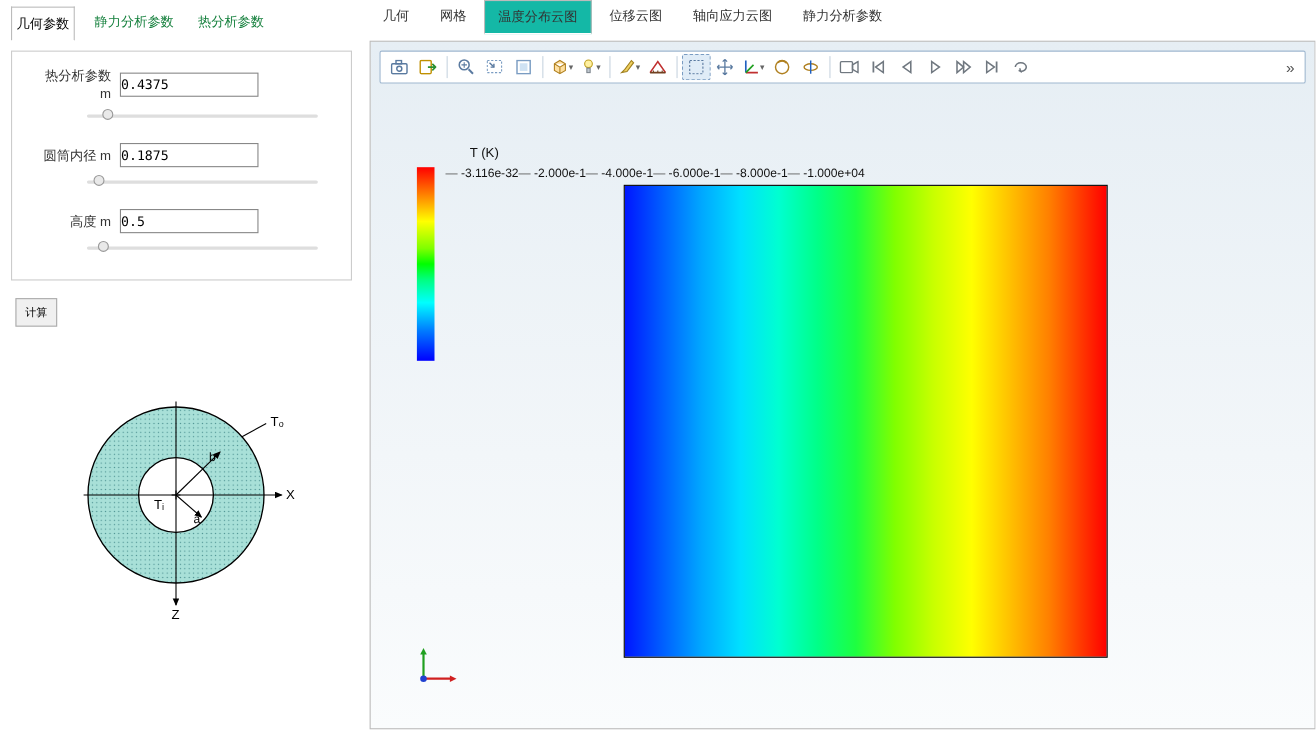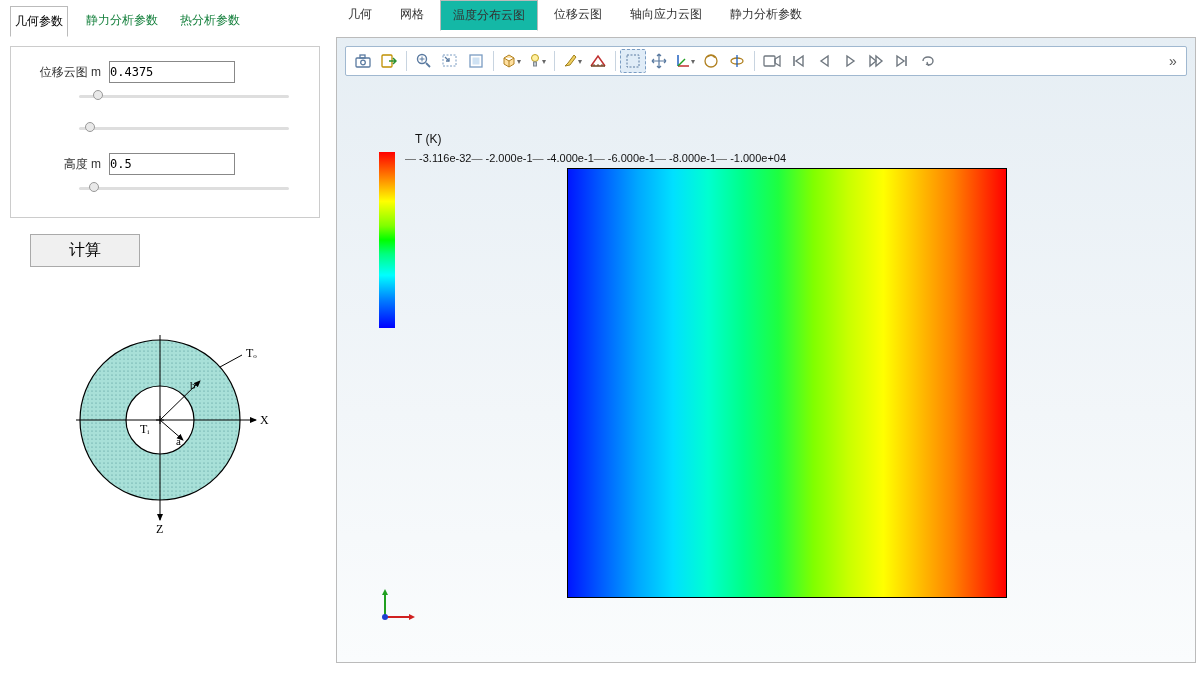--- a/index.html
+++ b/index.html
@@ -88,32 +88,31 @@
     position: absolute;
     top: 1px;
     width: 10px;
     height: 10px;
     background: #e9e9e9;
     border: 1px solid #999;
     border-radius: 50%;
     left: 12px;
   }
   .calc-btn {
-    padding: 5px 38px;
+    padding: 5px 8px;
     border: 1px solid #aaa;
     background: #f0f0f0;
-    font-size: 16px;
+    font-size: 10px;
     cursor: pointer;
-    margin-left: 20px;
+    margin-left: 4px;
   }
   .diagram-wrap {
     margin-top: 58px;
     width: 200px;
     margin-left: 60px;
-    font-family: Liberation Serif, serif;
   }
   
   .right {
     flex: 1;
     padding: 0 0 10px 6px;
     display: flex;
     flex-direction: column;
   }
   .rtabs {
     display: flex;
@@ -180,21 +179,21 @@
   
   .legend {
     position: absolute;
     top: 94px;
     left: 42px;
   }
   .legend-title {
     font-size: 12px;
     color: #111;
     margin-bottom: 6px;
-    margin-left: 36px;
+    margin-left: 48px;
   }
   .cbar-wrap { display: flex; }
   .cbar {
     width: 16px;
     height: 176px;
     background: linear-gradient(to bottom,
       #ff0000 0%, #ff7f00 14%, #ffff00 28%, #7fff00 42%,
       #00ff00 50%, #00ff7f 58%, #00ffff 70%, #007fff 84%, #0000ff 100%);
   }
   .cbar-labels {
@@ -233,30 +232,34 @@
 <div class="app">
   <div class="left">
     <div class="ltabs">
       <div class="ltab active"><span>几何参数</span></div>
       <div class="ltab"><span>静力分析参数</span></div>
       <div class="ltab"><span>热分析参数</span></div>
     </div>
 
     <div class="parambox">
       <div class="row">
-        <label>位移云图 m</label>
+        <label>热分析参数 m</label>
         <input type="text" value="0.4375" style="">
       </div>
       <div class="slider-row">
         <div class="slider">
           <div class="slider-track"></div>
             <div class="slider-thumb" style="left:14px"></div>
         </div>
       </div>
 
+      <div class="row">
+        <label>圆筒内径 m</label>
+        <input type="text" value="0.1875" style="">
+      </div>
       <div class="slider-row">
         <div class="slider">
           <div class="slider-track"></div>
             <div class="slider-thumb" style="left:6px"></div>
         </div>
       </div>
 
       <div class="row">
         <label>高度 m</label>
         <input type="text" value="0.5" style="">

